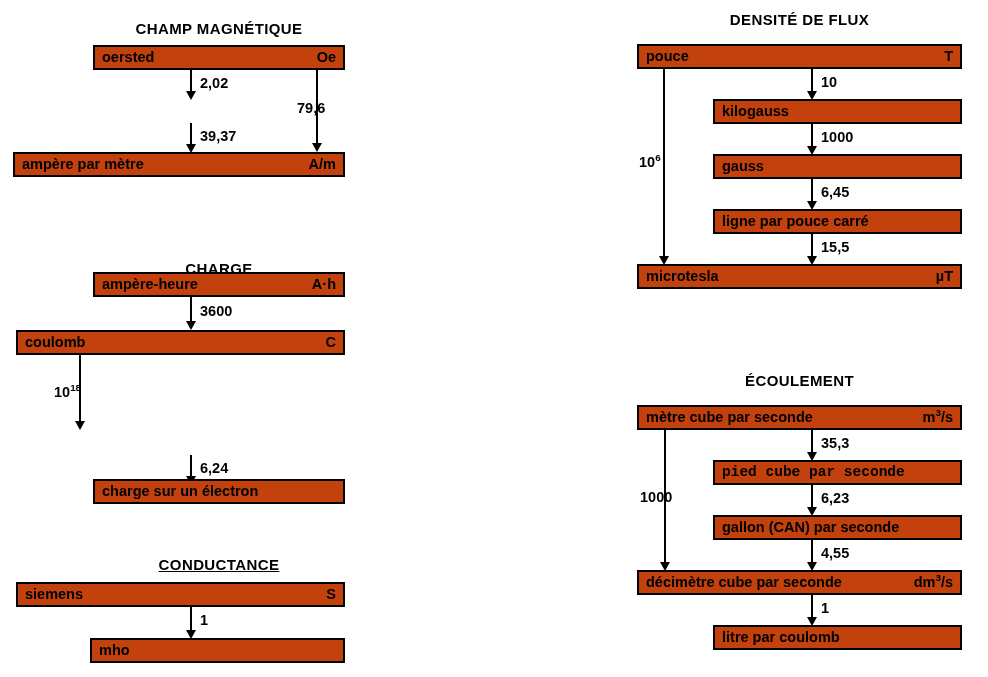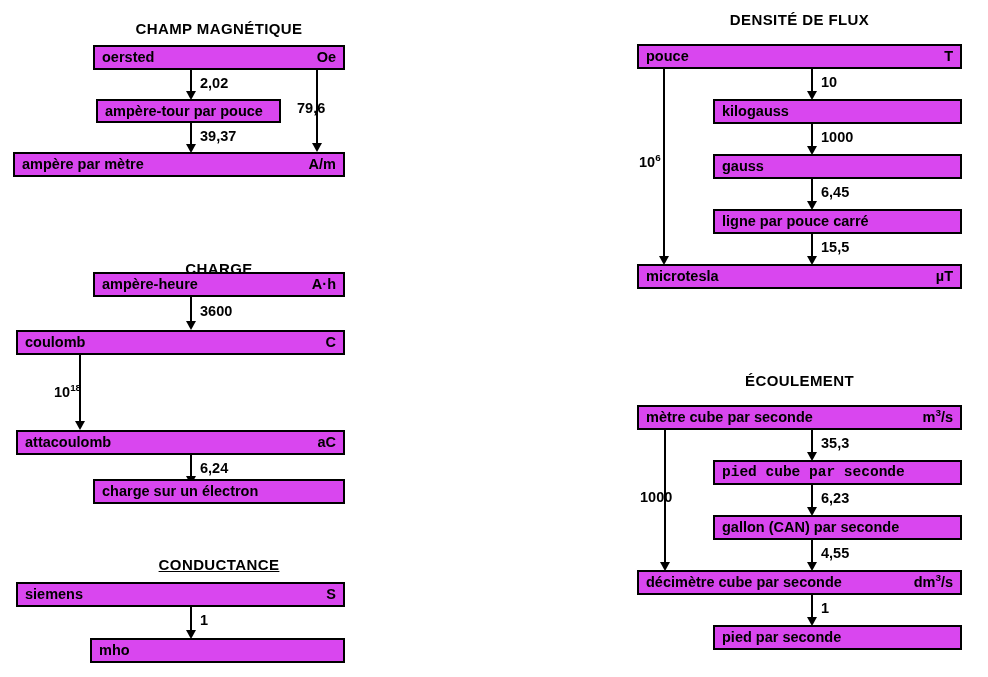--- a/index.html
+++ b/index.html
@@ -27,21 +27,21 @@
     font-weight: bold;
     letter-spacing: 0.4px;
     white-space: nowrap;
     text-align: center;
     color: #000;
   }
   .unit-box {
     position: absolute;
     box-sizing: border-box;
     border: 2px solid #000;
-    background: #d946ef;
+    background: #c2410c;
     display: flex;
     align-items: center;
     justify-content: space-between;
     padding: 0 7px;
     font-size: 14.5px;
     font-weight: bold;
     line-height: 1;
     white-space: nowrap;
   }
   .unit-name {
@@ -100,24 +100,20 @@
     <span class="unit-name">oersted</span>
     <span class="unit-sym">Oe</span>
   </div>
 
   <div class="arrow" style="left:190px; top:70px; height:30px;">
     <div class="stem" style="height:22px;"></div>
     <div class="head" style="top:21px;"></div>
   </div>
   <div class="arrow-label" style="left:200px; top:76px;">2,02</div>
 
-  <div class="unit-box" style="left:96px; top:99px; width:185px; height:24px;">
-    <span class="unit-name">ampère-tour par pouce</span>
-    <span class="unit-sym"></span>
-  </div>
 
   <div class="arrow" style="left:190px; top:123px; height:30px;">
     <div class="stem" style="height:22px;"></div>
     <div class="head" style="top:21px;"></div>
   </div>
   <div class="arrow-label" style="left:200px; top:129px;">39,37</div>
 
   <div class="arrow" style="left:316px; top:70px; height:83px;">
     <div class="stem" style="height:74px;"></div>
     <div class="head" style="top:73px;"></div>
@@ -148,24 +144,20 @@
   </div>
 
   <div class="arrow" style="left:79px; top:355px; height:76px;">
     <div class="stem" style="height:67px;"></div>
     <div class="head" style="top:66px;"></div>
   </div>
   <div class="arrow-label" style="left:54px; top:385px;">
     <span>10</span><sup>18</sup>
   </div>
 
-  <div class="unit-box" style="left:16px; top:430px; width:329px; height:25px;">
-    <span class="unit-name">attacoulomb</span>
-    <span class="unit-sym">aC</span>
-  </div>
 
   <div class="arrow" style="left:190px; top:455px; height:30px;">
     <div class="stem" style="height:22px;"></div>
     <div class="head" style="top:21px;"></div>
   </div>
   <div class="arrow-label" style="left:200px; top:461px;">6,24</div>
 
   <div class="unit-box" style="left:93px; top:479px; width:252px; height:25px;">
     <span class="unit-name">charge sur un électron</span>
     <span class="unit-sym"></span>
@@ -294,17 +286,17 @@
     <span class="unit-sym"><span>dm</span><sup>3</sup><span>/s</span></span>
   </div>
 
   <div class="arrow" style="left:811px; top:595px; height:31px;">
     <div class="stem" style="height:23px;"></div>
     <div class="head" style="top:22px;"></div>
   </div>
   <div class="arrow-label" style="left:821px; top:601px;">1</div>
 
   <div class="unit-box" style="left:713px; top:625px; width:249px; height:25px;">
-    <span class="unit-name">pied par seconde</span>
+    <span class="unit-name">litre par coulomb</span>
     <span class="unit-sym"></span>
   </div>
 
 </div>
 
 </body></html>

